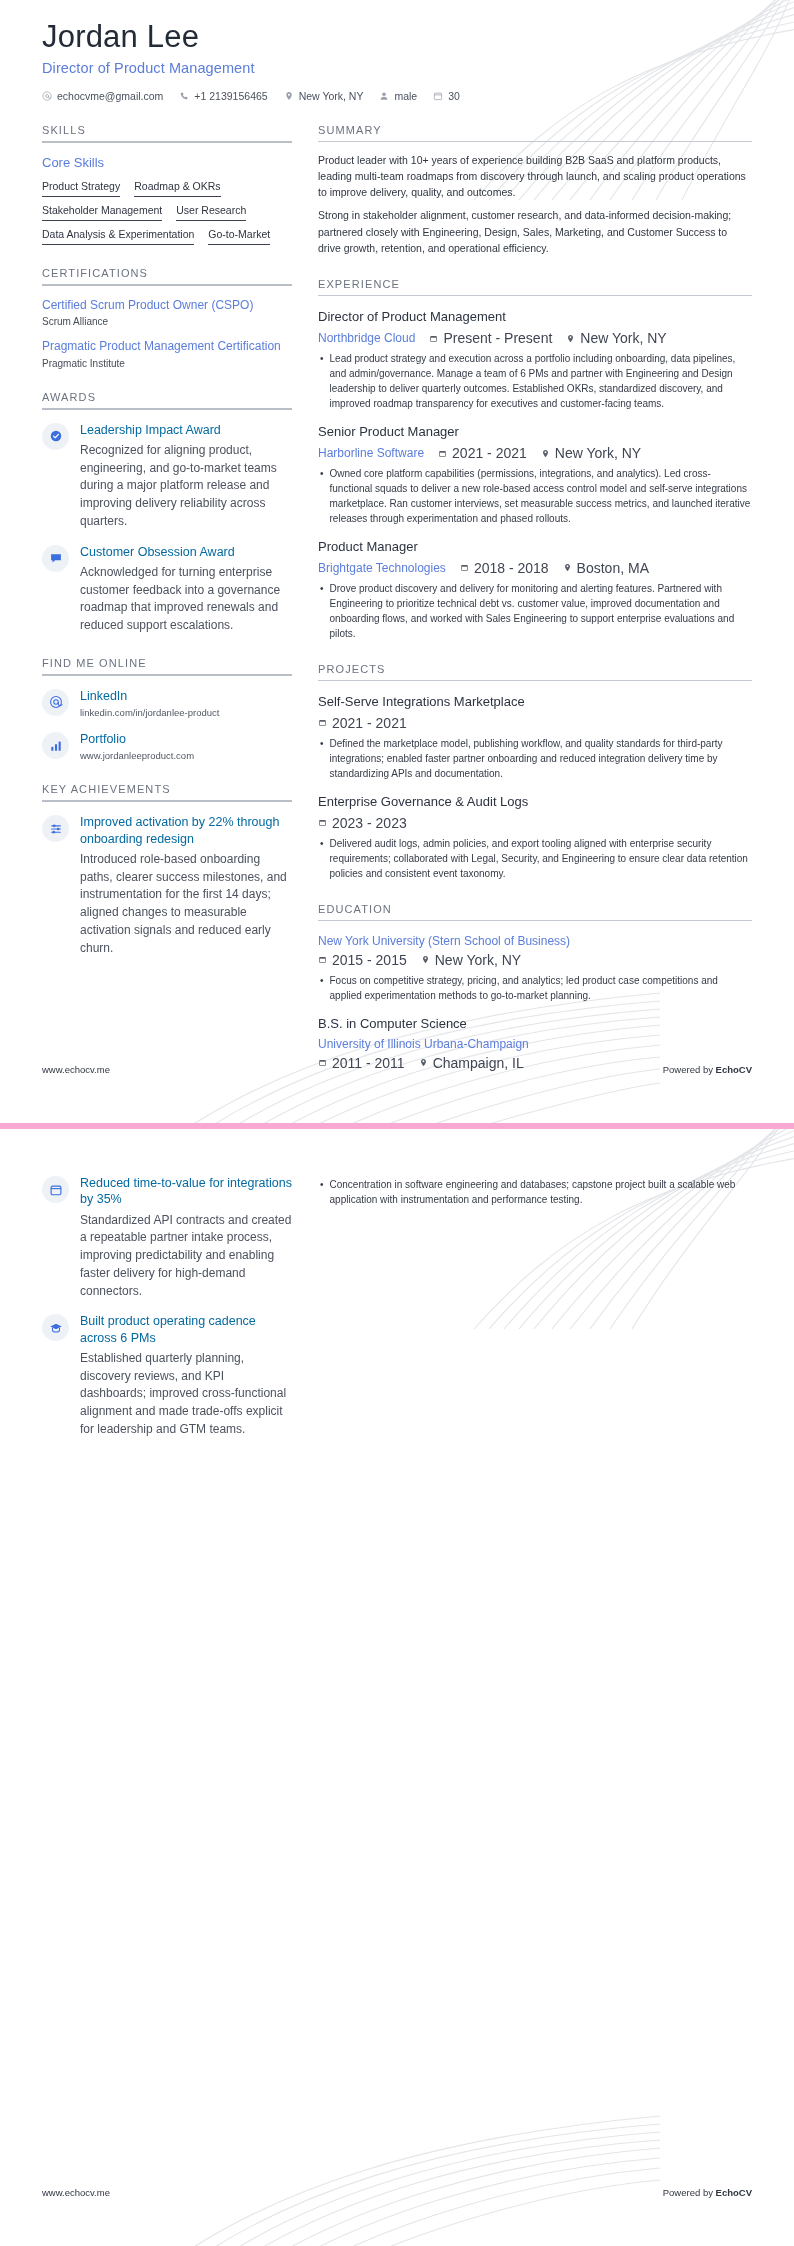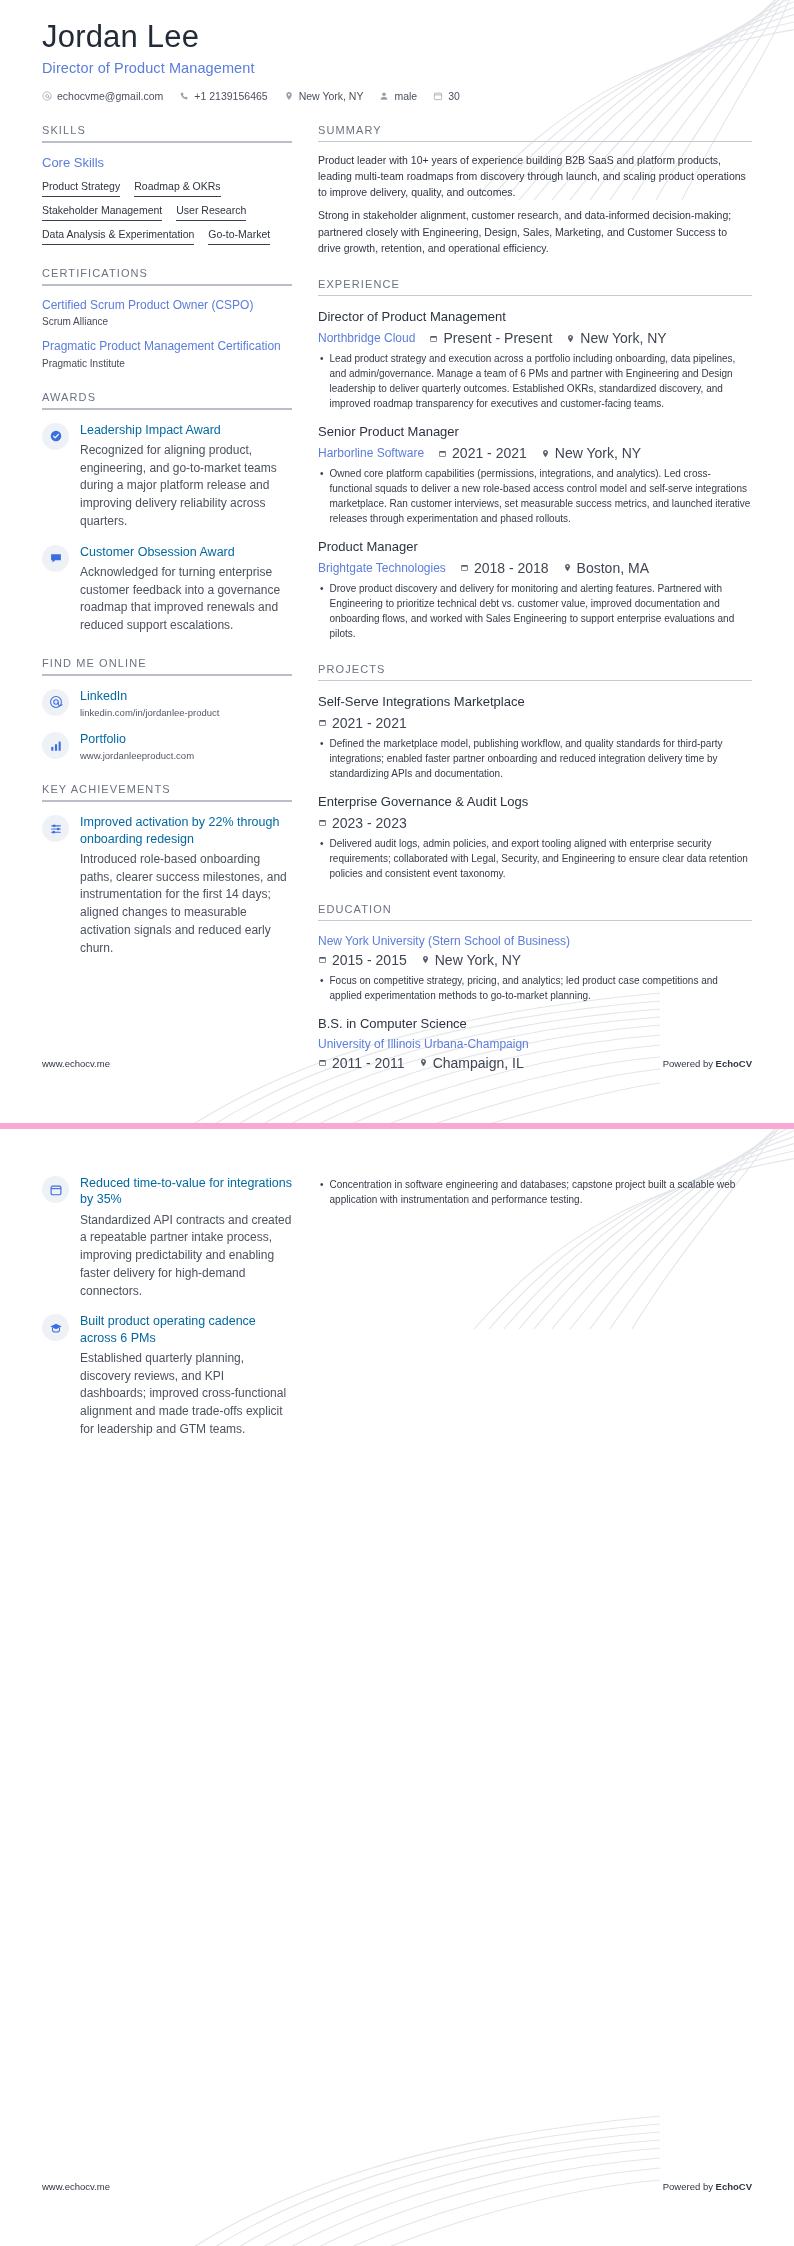--- a/index.html
+++ b/index.html
@@ -88,21 +88,21 @@
   .entry-title { font-size: 13px; color: #2c3340; line-height: 1.3; }
   .entry-meta { display: flex; flex-wrap: wrap; align-items: center; gap: 14px; margin-top: 4px; }
   .entry-org { font-size: 12px; color: #5b7ddb; }
   .meta-bit { display: flex; align-items: center; gap: 5px; font-size: 14px; color: #3f4552; white-space: nowrap; text-align: center; }
   .bullets { margin-top: 5px; padding-left: 2px; }
   .bullet { display: flex; gap: 6px; font-size: 10px; line-height: 1.5; color: #343a47; }
   .bullet::before { content: "•"; color: #343a47; flex: 0 0 auto; }
 
   
   .footer {
-    position: absolute; left: 42px; right: 42px; bottom: 54px;
+    position: absolute; left: 42px; right: 42px; bottom: 48px;
     display: flex; justify-content: space-between; align-items: baseline;
     font-size: 9.5px; color: #2f3541;
   }
   .footer .brand { font-weight: 700; }
 </style>
 </head>
 <body>
 
 <div class="page">
 

